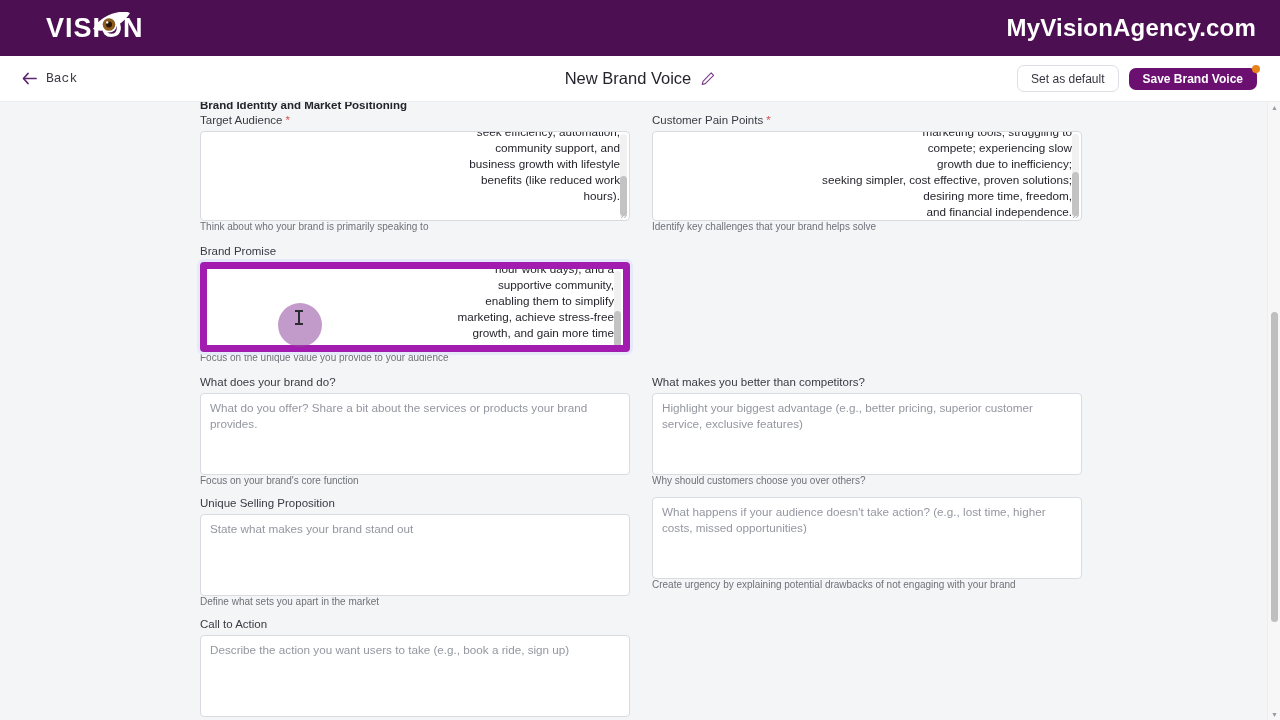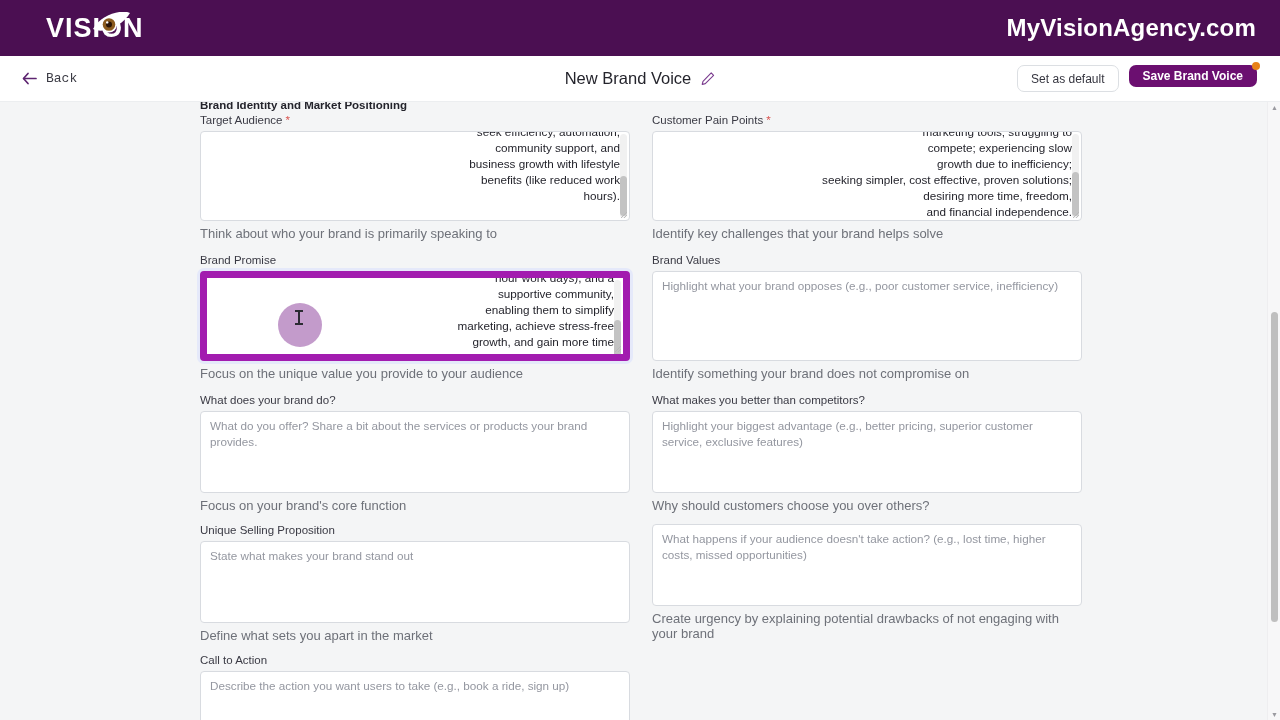--- a/index.html
+++ b/index.html
@@ -93,21 +93,21 @@
     font-size: 16.5px;
     color: #24242c;
     font-weight: 400;
     white-space: nowrap;
   }
   .edit-icon { cursor: pointer; display: block; }
   .header-actions {
     position: absolute;
     right: 23px;
     display: flex;
-    align-items: flex-start;
+    align-items: center;
     gap: 10px;
   }
   .btn-outline {
     height: 27px;
     padding: 0 13px;
     font-size: 12px;
     color: #35353f;
     background: #ffffff;
     border: 1px solid #dcdfe3;
     border-radius: 7px;
@@ -178,23 +178,22 @@
     color: #1f1f27;
     padding: 6px 9px;
     resize: none;
     outline: none;
     display: block;
   }
   .ta::placeholder { color: #9497a0; }
   .ta.h90 { height: 90px; }
   .ta.h82 { height: 82px; }
   .helper {
-    font-size: 13px;
+    font-size: 10px;
     color: #6e7179;
-    margin-top: 5px;
     display: block;
   }
 
   
   .ta-scrolled {
     width: 430px;
     border: 1px solid #d8dbe0;
     border-radius: 4px;
     background: #ffffff;
     position: relative;
@@ -390,25 +389,20 @@
           <div class="inner-sb">
               <div class="inner-sb-thumb" style="top:40px;height:42px"></div>
             </div>
           <svg class="resize-grip" viewBox="0 0 9 9">
               <path d="M8 2 L2 8 M8 5 L5 8" stroke="#b8b8b8" stroke-width="0.9" fill="none"></path>
             </svg>
         </div>
         <span class="helper">Focus on the unique value you provide to your audience</span>
       </div>
 
-      <div class="field">
-        <label class="field-label">Brand Values</label>
-        <textarea class="ta h90" placeholder="Highlight what your brand opposes (e.g., poor customer service, inefficiency)" style=""></textarea>
-        <span class="helper">Identify something your brand does not compromise on</span>
-      </div>
     </div>
 
     <div class="row" style="margin-top:13px">
       <div class="field">
         <label class="field-label">What does your brand do?</label>
         <textarea class="ta h82" placeholder="What do you offer? Share a bit about the services or products your brand provides." style=""></textarea>
         <span class="helper">Focus on your brand's core function</span>
       </div>
 
       <div class="field">

